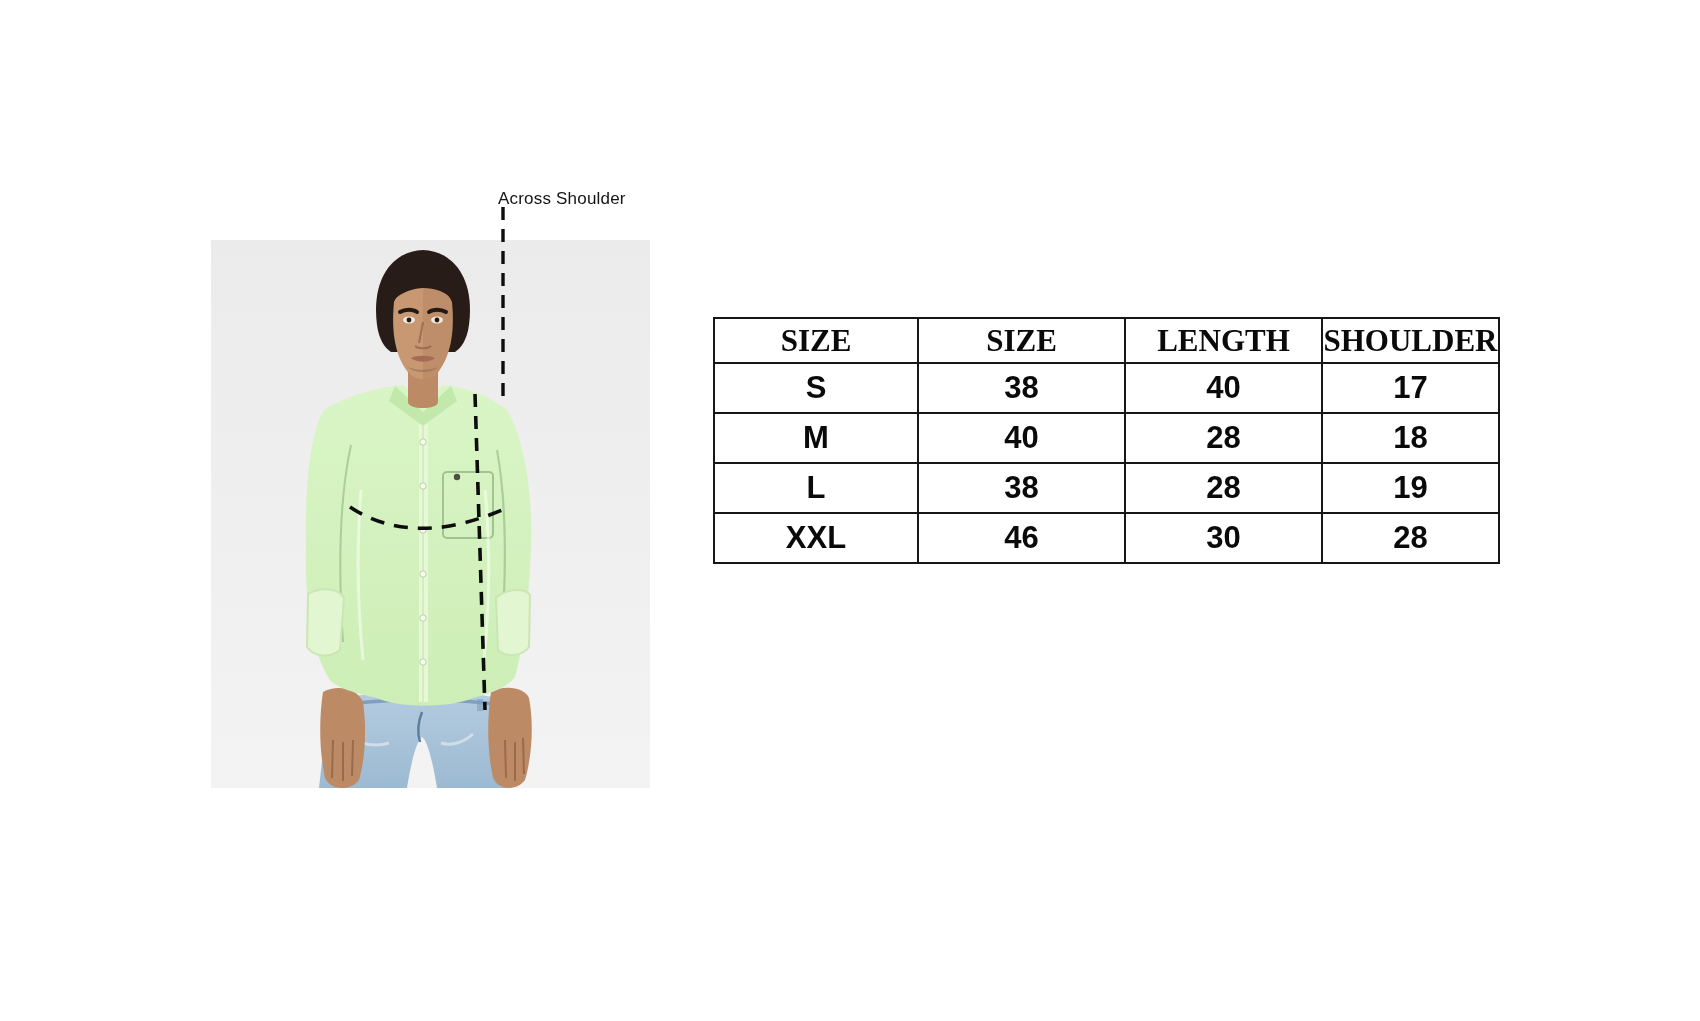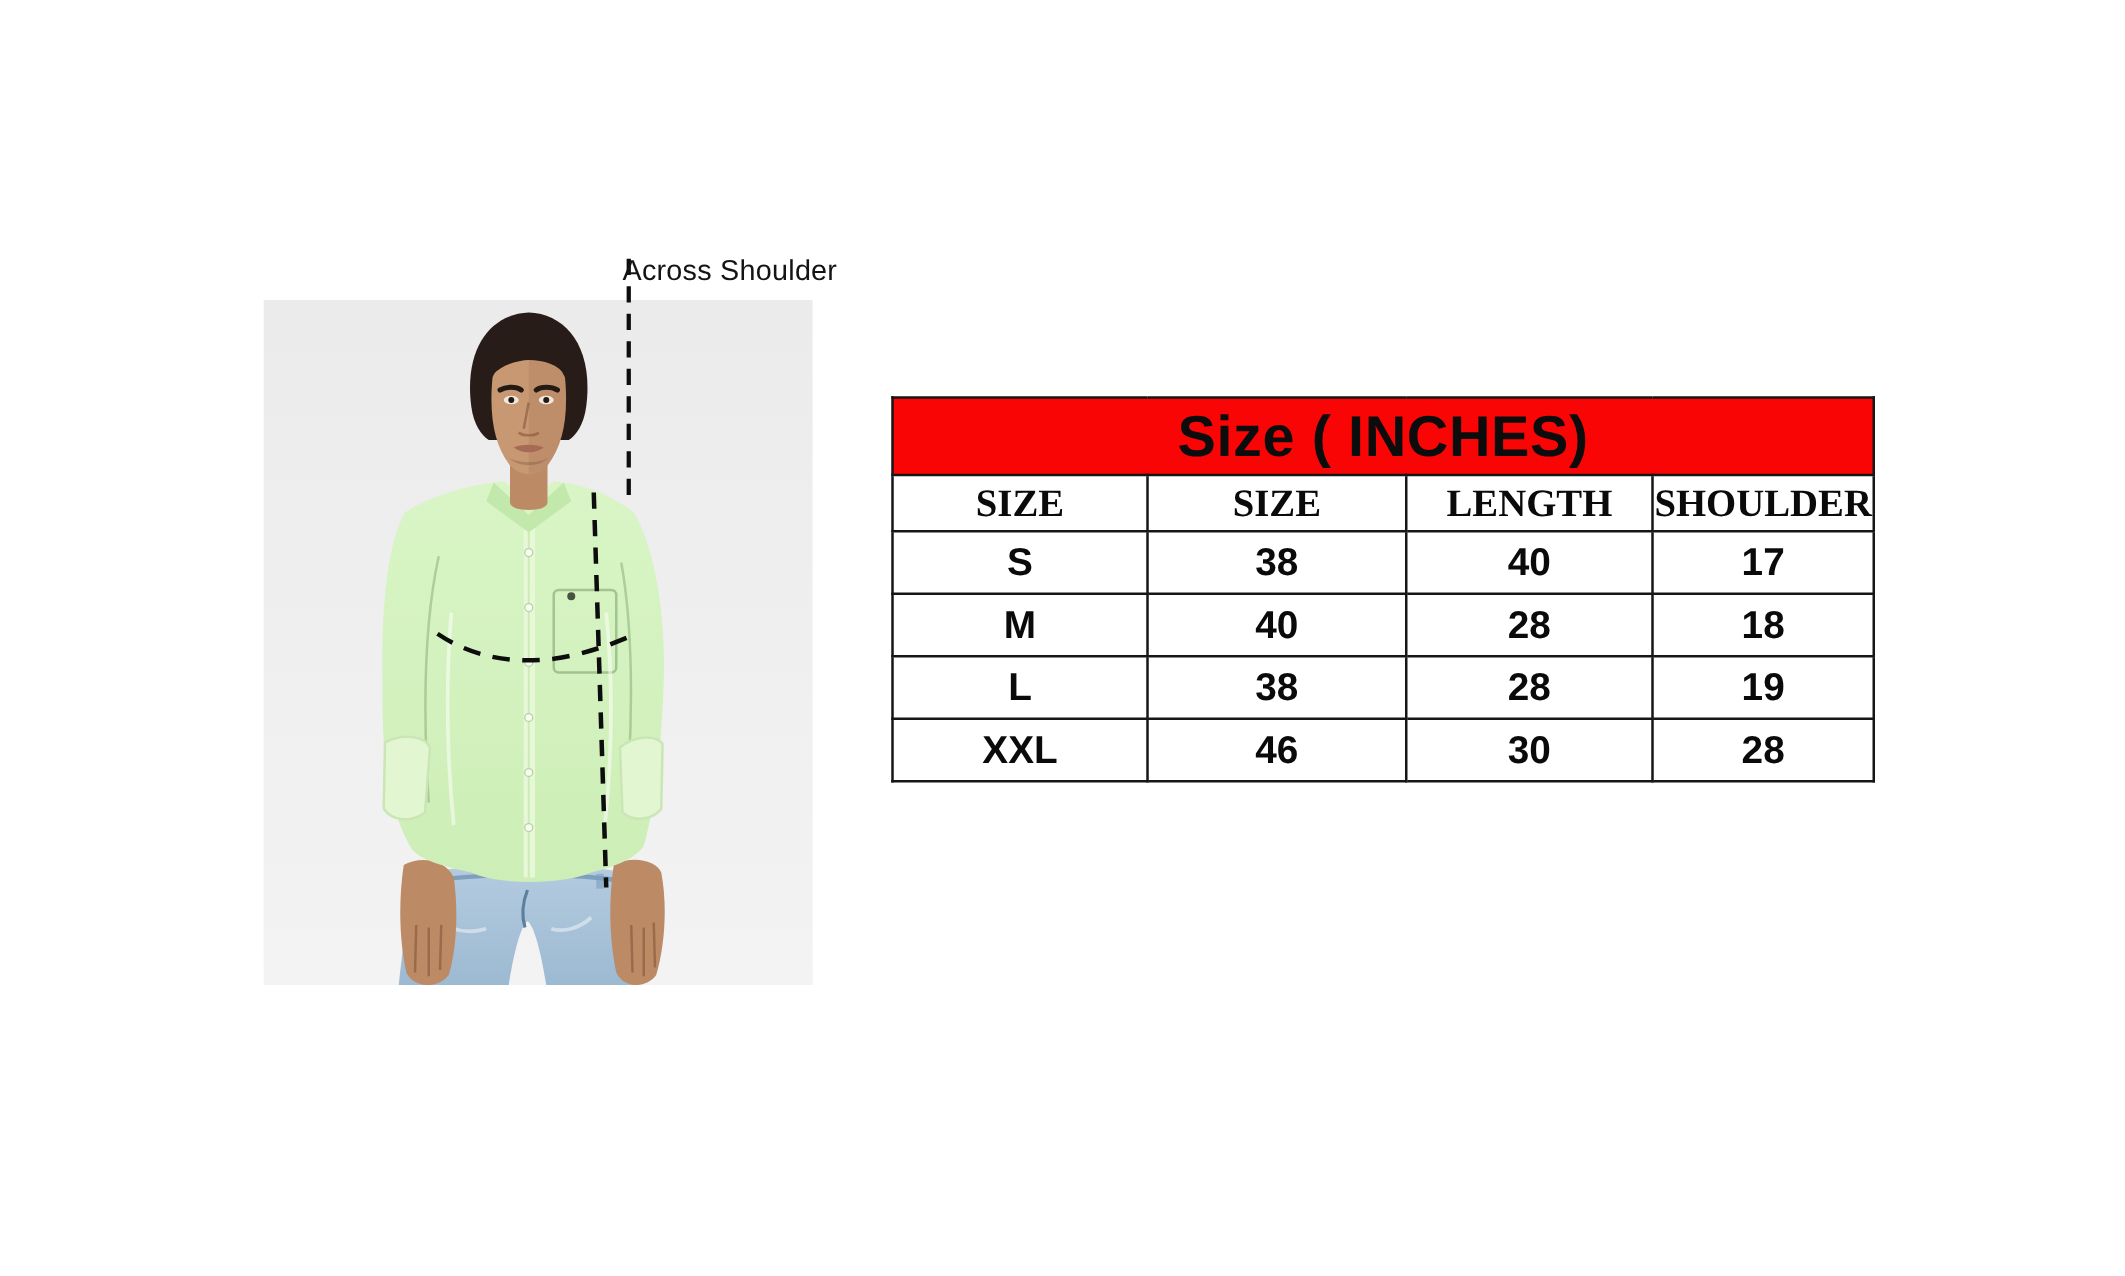--- a/index.html
+++ b/index.html
@@ -13,23 +13,22 @@
     background:#efefef;
   }
   .photo svg{display:block;width:100%;height:100%;}
   
   .overlay{
     position:absolute;left:0;top:0;width:1700px;height:1021px;
     pointer-events:none;
   }
   .annot-label{
     position:absolute;left:498px;top:190px;
-    font-size:23px;line-height:1.1;color:#141414;letter-spacing:.2px;
+    font-size:17px;line-height:1.1;color:#141414;letter-spacing:.2px;
     white-space:nowrap;
-    margin-top:14px;
   }
   
   table.size-table{
     position:absolute;left:713px;top:317px;width:785px;
     border-collapse:collapse;table-layout:fixed;
     font-family:"Liberation Sans",sans-serif;color:#0a0a0a;
   }
   table.size-table th,table.size-table td{
     border:2px solid #161616;text-align:center;vertical-align:middle;
     padding:0;font-weight:bold;
@@ -149,23 +148,20 @@
   <div class="annot-label">Across Shoulder</div>
 
   <table class="size-table">
     <colgroup>
       <col style="width:204px">
         <col style="width:207px">
         <col style="width:197px">
         <col style="width:177px">
     </colgroup>
     <thead>
-      <tr class="title-row">
-        <th colspan="4">Size ( INCHES)</th>
-      </tr>
       <tr class="header-row" id="header-row">
           <th>SIZE</th>
           <th>SIZE</th>
           <th>LENGTH</th>
           <th>SHOULDER</th>
         </tr>
     </thead>
     <tbody id="table-body">
         <tr>
           <td>S</td>

